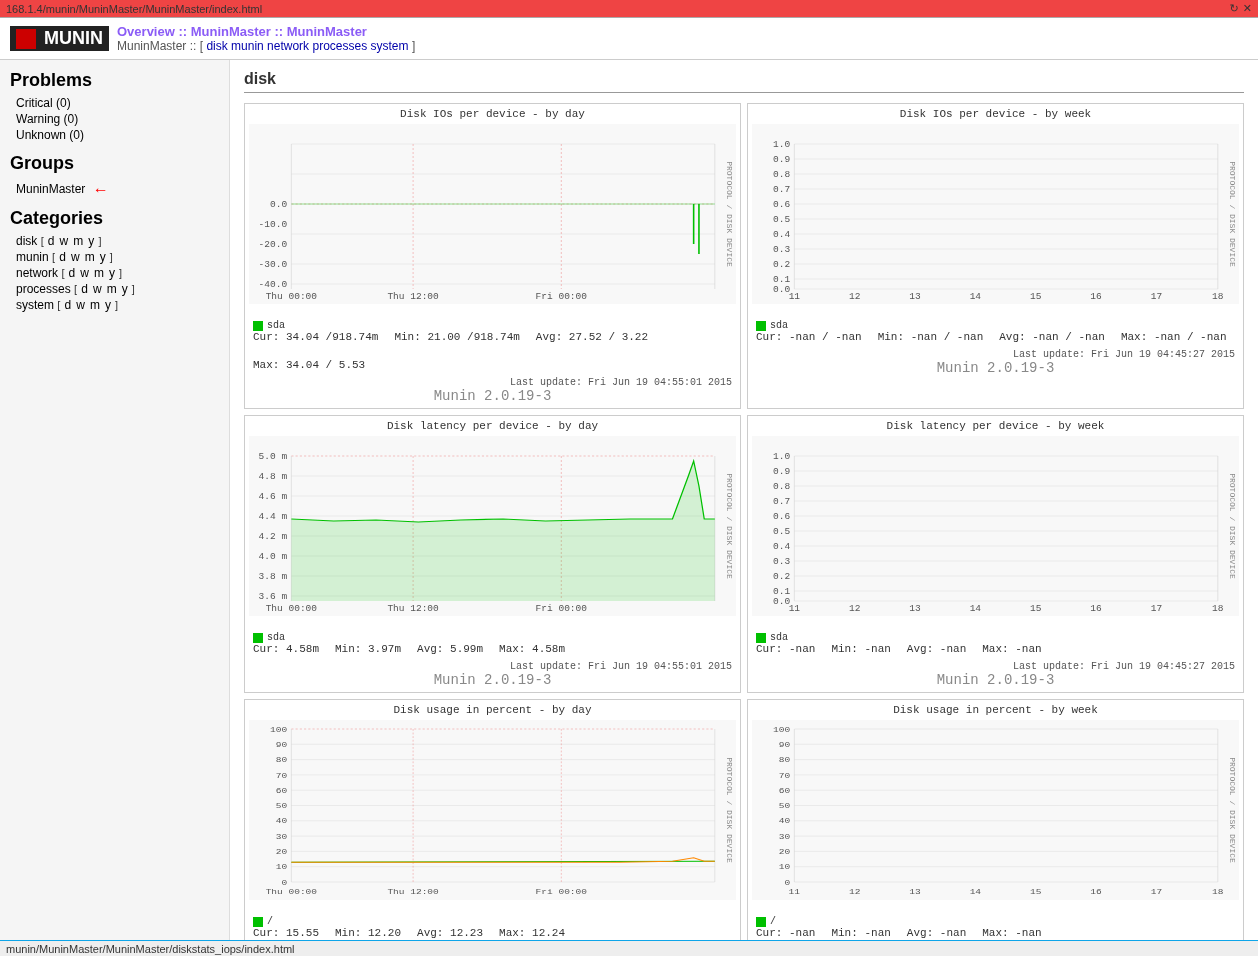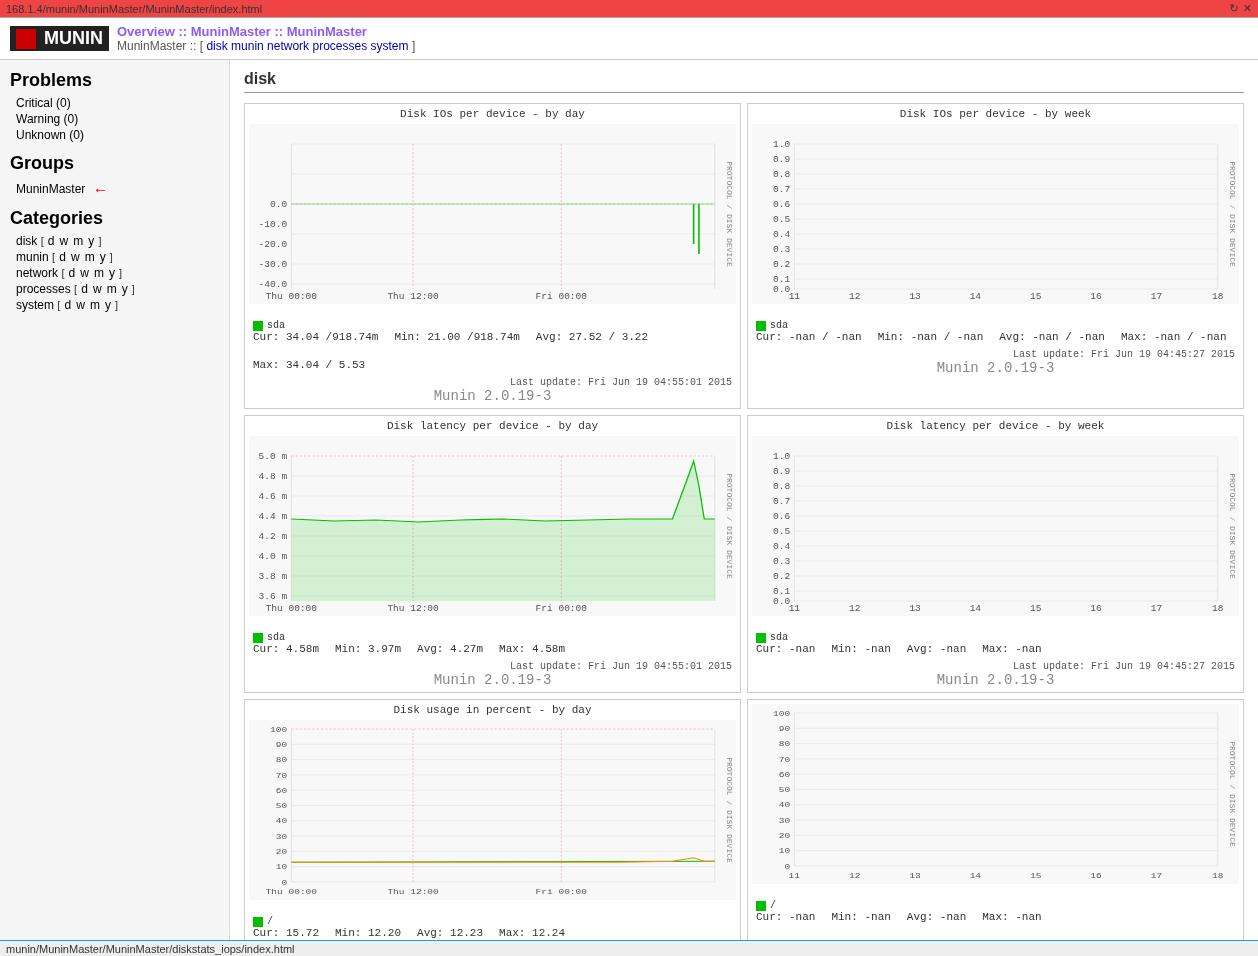--- a/index.html
+++ b/index.html
@@ -434,21 +434,21 @@
           <div class="rotated-label">PROTOCOL / DISK DEVICE</div>
         </div>
         <div class="chart-legend">
           <div class="legend-row">
             <span class="legend-color" style="background:#00c000;"></span>
             <span>sda</span>
           </div>
           <div class="legend-stats">
             <span class="legend-stat-item">Cur: 4.58m</span>
             <span class="legend-stat-item">Min: 3.97m</span>
-            <span class="legend-stat-item">Avg: 4.27m</span>
+            <span class="legend-stat-item">Avg: 5.99m</span>
             <span class="legend-stat-item">Max: 4.58m</span>
           </div>
           <div class="last-update">Last update: Fri Jun 19 04:55:01 2015</div>
           <div class="munin-version">Munin 2.0.19-3</div>
         </div>
       </div>
 
       <div class="chart-box">
         <div class="chart-title">Disk latency per device - by week</div>
         <div class="chart-area">
@@ -553,29 +553,30 @@
             <polyline points="40,158 350,158 400,157 420,153 430,157 440,157" fill="none" stroke="#ff8800" stroke-width="1.2"></polyline>
           </svg>
           <div class="rotated-label">PROTOCOL / DISK DEVICE</div>
         </div>
         <div class="chart-legend">
           <div class="legend-row">
             <span class="legend-color" style="background:#00c000;"></span>
             <span>/</span>
           </div>
           <div class="legend-stats">
-            <span class="legend-stat-item">Cur: 15.72</span>
+            <span class="legend-stat-item">Cur: 15.55</span>
             <span class="legend-stat-item">Min: 12.20</span>
             <span class="legend-stat-item">Avg: 12.23</span>
             <span class="legend-stat-item">Max: 12.24</span>
           </div>
         </div>
       </div>
 
       <div class="chart-box">
+        <div class="chart-title">Disk usage in percent - by week</div>
         <div class="chart-area">
           <svg viewBox="0 0 460 200" preserveAspectRatio="none">
             <rect width="460" height="200" fill="#f8f8f8"></rect>
             <line x1="40" y1="10" x2="440" y2="10" stroke="#ddd" stroke-width="0.5"></line>
             <line x1="40" y1="27" x2="440" y2="27" stroke="#ddd" stroke-width="0.5"></line>
             <line x1="40" y1="44" x2="440" y2="44" stroke="#ddd" stroke-width="0.5"></line>
             <line x1="40" y1="61" x2="440" y2="61" stroke="#ddd" stroke-width="0.5"></line>
             <line x1="40" y1="78" x2="440" y2="78" stroke="#ddd" stroke-width="0.5"></line>
             <line x1="40" y1="95" x2="440" y2="95" stroke="#ddd" stroke-width="0.5"></line>
             <line x1="40" y1="112" x2="440" y2="112" stroke="#ddd" stroke-width="0.5"></line>

